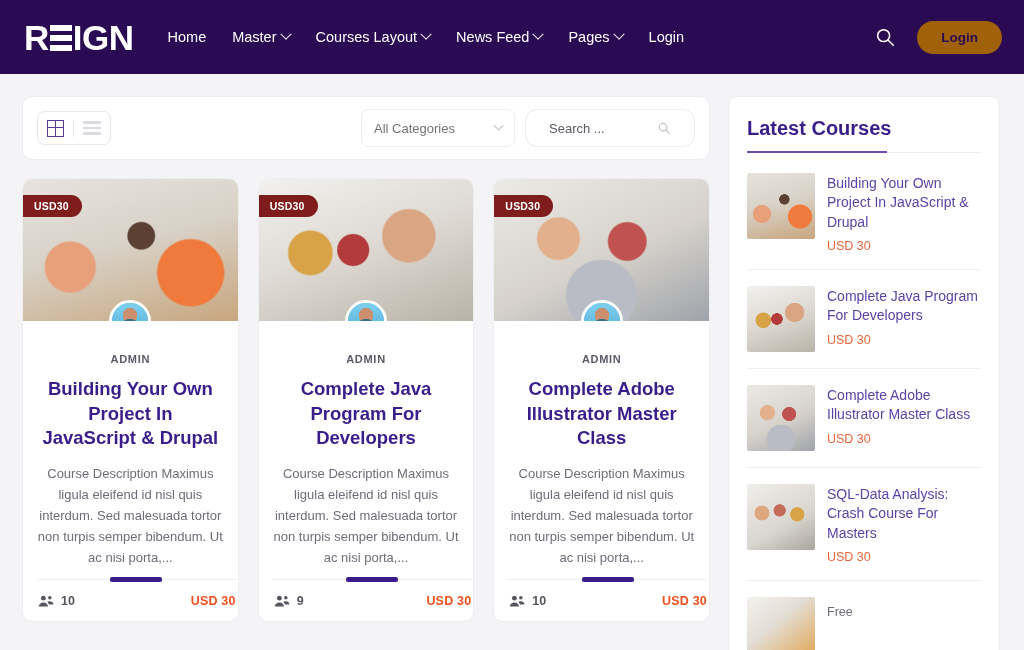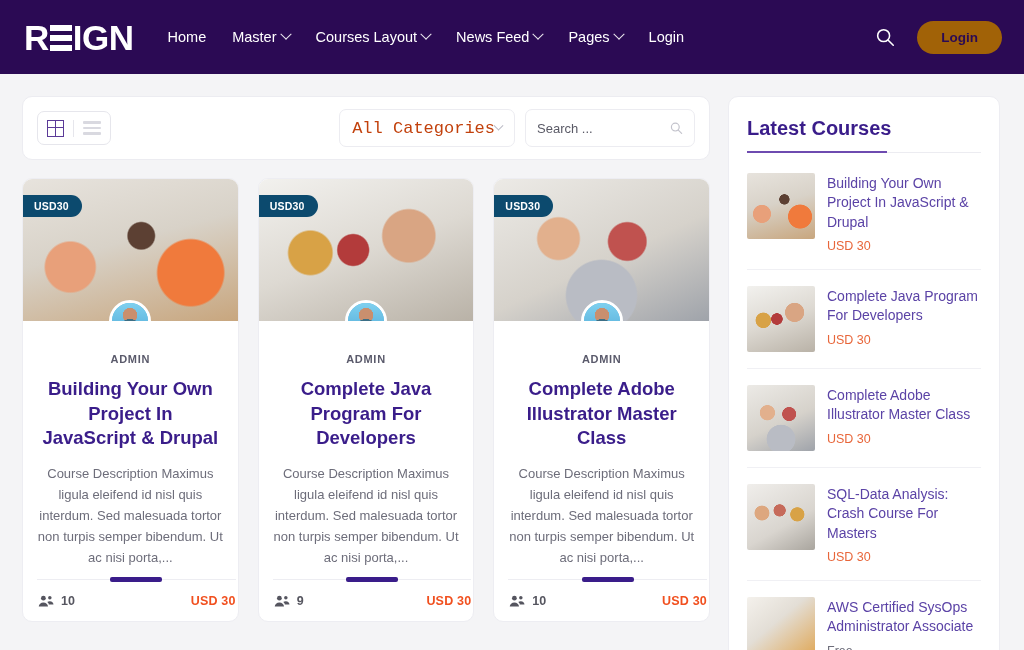--- a/index.html
+++ b/index.html
@@ -150,35 +150,35 @@
     height: 38px;
     min-width: 154px;
     display: flex;
     align-items: center;
     justify-content: space-between;
     padding: 0 12px;
     cursor: pointer;
     background: #fff;
   }
   .select-box.narrow { min-width: 124px; }
-  .select-label { font-size: 17px; color: #c2410c; font-family: Liberation Mono, monospace; }
+  .select-label { font-size: 13px; color: #737373; }
   .sel-caret {
     width: 7px; height: 7px;
     border-right: 1.4px solid #b9b9c4;
     border-bottom: 1.4px solid #b9b9c4;
     transform: rotate(45deg) translate(-2px,-2px);
   }
   .search-box {
     border: 1px solid #ececf1;
-    border-radius: 7px;
+    border-radius: 12px;
     height: 38px;
     width: 170px;
     display: flex;
     align-items: center;
-    padding: 0 11px;
+    padding: 0 23px;
     background: #fff;
   }
   .search-box input {
     border: none; outline: none;
     font-size: 13px; color: #4a4a57;
     width: 100%; background: transparent;
     font-family: inherit;
   }
   .search-box input::placeholder { color: #5a5a66; }
 
@@ -190,21 +190,21 @@
     border: 1px solid #ededf2;
     border-radius: 10px;
     overflow: hidden;
     position: relative;
     height: 444px;
   }
   .card-media { position: relative; height: 142px; overflow: hidden; }
   .card-img { position: absolute; inset: 0; }
   .price-badge {
     position: absolute; top: 16px; left: 0;
-    background: #0c4a6e;
+    background: #7f1d1d;
     color: #fff;
     font-size: 10.5px;
     font-weight: 600;
     padding: 5px 13px 5px 11px;
     border-top-right-radius: 13px;
     border-bottom-right-radius: 13px;
     letter-spacing: .2px;
     z-index: 3;
   }
   .avatar {
@@ -583,20 +583,19 @@
           <div class="li-title">SQL-Data Analysis: Crash Course For Masters</div>
           <div class="li-price">USD 30</div>
         </div>
       </div>
 
       <div class="latest-item">
         <div class="thumb">
             <div class="ph ph-aws"></div>
           </div>
         <div class="li-body">
-          <div class="li-title">AWS Certified SysOps Administrator Associate</div>
           <div class="li-price free">Free</div>
         </div>
       </div>
 
     </div>
   </aside>
 </div>
 
 </body></html>

